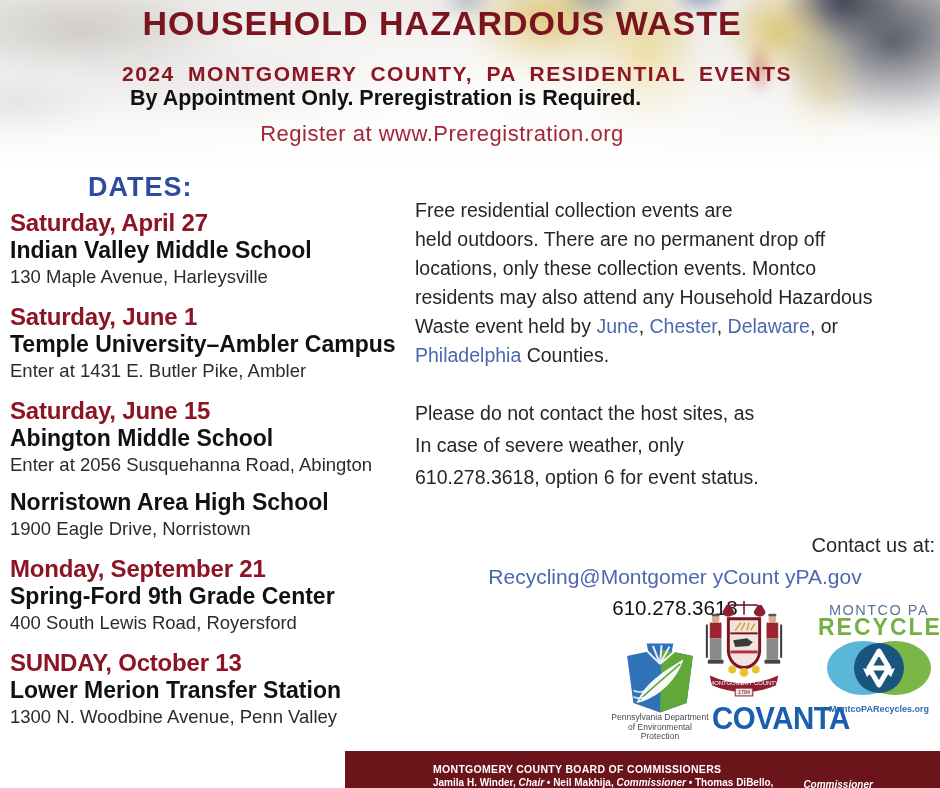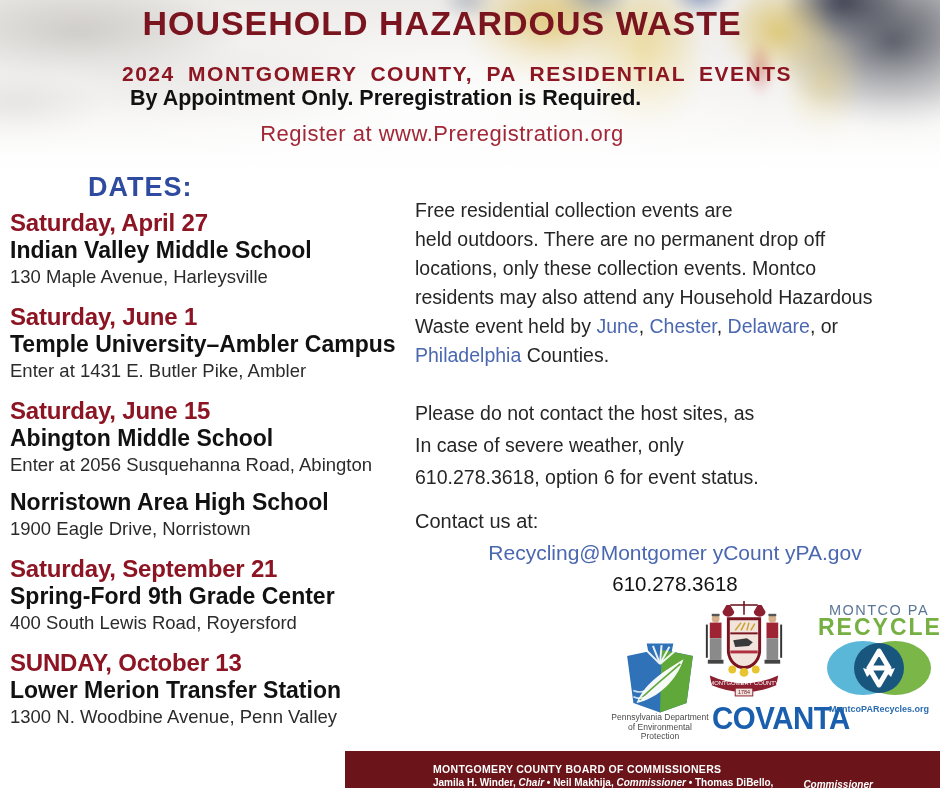--- a/index.html
+++ b/index.html
@@ -43,21 +43,21 @@
   .event { margin-bottom:12px; }
   .event-date { font-size:24px; font-weight:700; line-height:30px; letter-spacing:-.2px; }
   .event-loc { font-size:23px; font-weight:700; line-height:25px; color:#111; }
   .event-addr { font-size:18.5px; font-weight:400; line-height:27px; color:#2b2b2b; }
 
   
   .info { position:absolute; left:415px; top:196px; width:520px; color:#262626; }
   .p1 { font-size:19.5px; line-height:29px; }
   .p2 { margin-top:27px; font-size:19.5px; line-height:32px; }
   .county-link, .email-link { text-decoration:none; cursor:pointer; }
-  .contact-label { margin-top:12px; text-align:left; font-size:20px; line-height:32px; }
+  .contact-label { margin-top:36px; text-align:right; font-size:20px; line-height:32px; }
   .email-line { text-align:center; font-size:21px; line-height:32px; }
   .phone-line { text-align:center; font-size:20.5px; line-height:30px; color:#111; }
 
   
   .logo-dep { position:absolute; left:620px; top:642px; }
   .dep-caption { position:absolute; left:600px; top:713px; width:120px; text-align:center; font-size:8.5px; line-height:9.5px; color:#4a4a4a; }
   .logo-crest { position:absolute; left:700px; top:597px; }
   .logo-covanta { position:absolute; left:712px; top:701px; width:136px; text-align:center;
     font-size:31px; font-weight:800; letter-spacing:-.5px; transform:scaleX(.95); transform-origin:left; }
   .logo-recycles { position:absolute; left:818px; top:602px; width:122px; text-align:center; }
@@ -104,21 +104,21 @@
     <div class="event">
       <div class="event-date" style="color:#8c1423">Saturday, June 15</div>
       <div class="event-loc">Abington Middle School</div>
       <div class="event-addr">Enter at 2056 Susquehanna Road, Abington</div>
     </div>
     <div class="event">
       <div class="event-loc">Norristown Area High School</div>
       <div class="event-addr">1900 Eagle Drive, Norristown</div>
     </div>
     <div class="event">
-      <div class="event-date" style="color:#8c1423">Saturday, September 21</div>
+      <div class="event-date" style="color:#8c1423">Monday, September 21</div>
       <div class="event-loc">Spring-Ford 9th Grade Center</div>
       <div class="event-addr">400 South Lewis Road, Royersford</div>
     </div>
     <div class="event">
       <div class="event-date" style="color:#8c1423">SUNDAY, October 13</div>
       <div class="event-loc">Lower Merion Transfer Station</div>
       <div class="event-addr">1300 N. Woodbine Avenue, Penn Valley</div>
     </div>
   </div>
 

